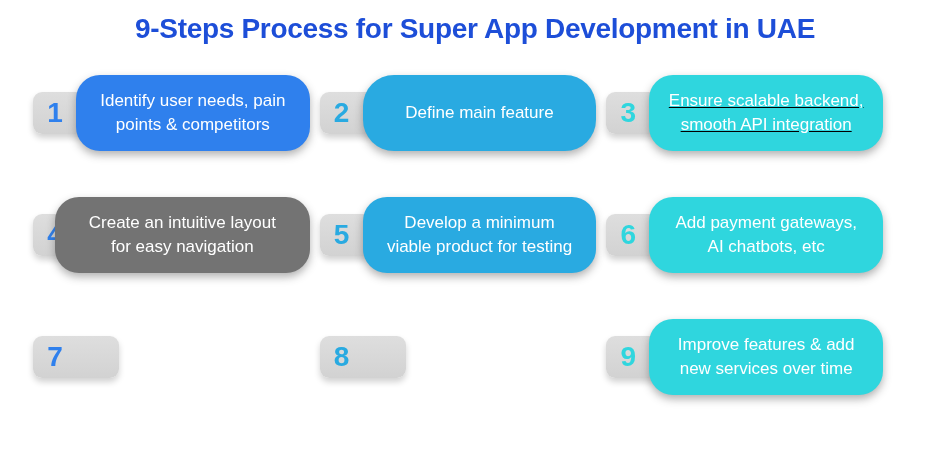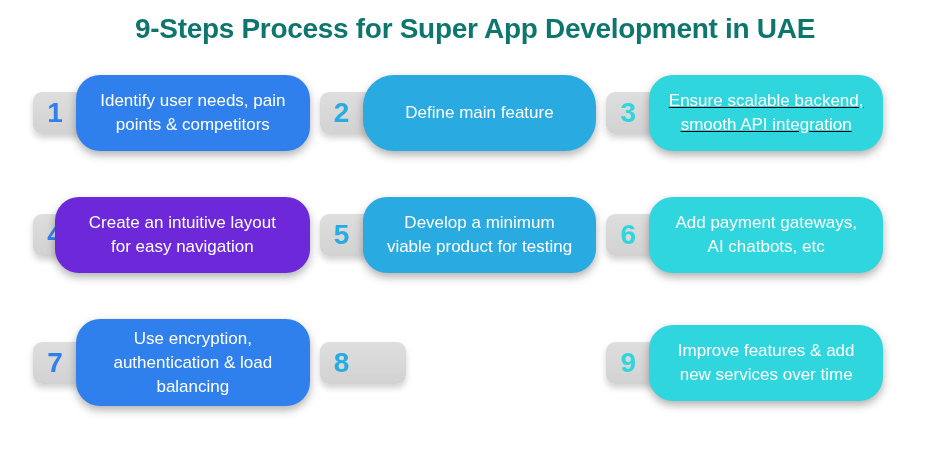--- a/index.html
+++ b/index.html
@@ -17,21 +17,21 @@
   }
   .title {
     position: absolute;
     top: 13px;
     left: 0;
     width: 100%;
     text-align: center;
     font-size: 28px;
     font-weight: 800;
     letter-spacing: -0.3px;
-    color: #0f766e;
+    color: #1d4ed8;
   }
   .grid {
     position: absolute;
     top: 75px;
     left: 33px;
     width: 850px;
     display: grid;
     grid-template-columns: 1fr 1fr 1fr;
     column-gap: 10px;
     row-gap: 46px;
@@ -120,21 +120,21 @@
       <div class="card" style="background-color: rgb(47, 214, 222); text-decoration: underline;">
         <span class="label">Ensure scalable backend,
 smooth API integration</span>
       </div>
     </div>
 
     <div class="step">
       <div class="tab">
         <span class="num" style="color: rgb(47, 128, 237);">4</span>
       </div>
-      <div class="card" style="background-color: #6d28d9; margin-left: 22px;">
+      <div class="card" style="background-color: #737373; margin-left: 22px;">
         <span class="label">Create an intuitive layout
 for easy navigation</span>
       </div>
     </div>
 
     <div class="step">
       <div class="tab">
         <span class="num" style="color: rgb(41, 170, 225);">5</span>
       </div>
       <div class="card" style="background-color: rgb(41, 170, 225);">
@@ -150,25 +150,20 @@
       <div class="card" style="background-color: rgb(47, 214, 222);">
         <span class="label">Add payment gateways,
 AI chatbots, etc</span>
       </div>
     </div>
 
     <div class="step">
       <div class="tab">
         <span class="num" style="color: rgb(47, 128, 237);">7</span>
       </div>
-      <div class="card" style="background-color: rgb(47, 128, 237);">
-        <span class="label">Use encryption,
-authentication &amp; load
-balancing</span>
-      </div>
     </div>
 
     <div class="step">
       <div class="tab">
         <span class="num" style="color: rgb(41, 170, 225);">8</span>
       </div>
     </div>
 
     <div class="step">
       <div class="tab">

